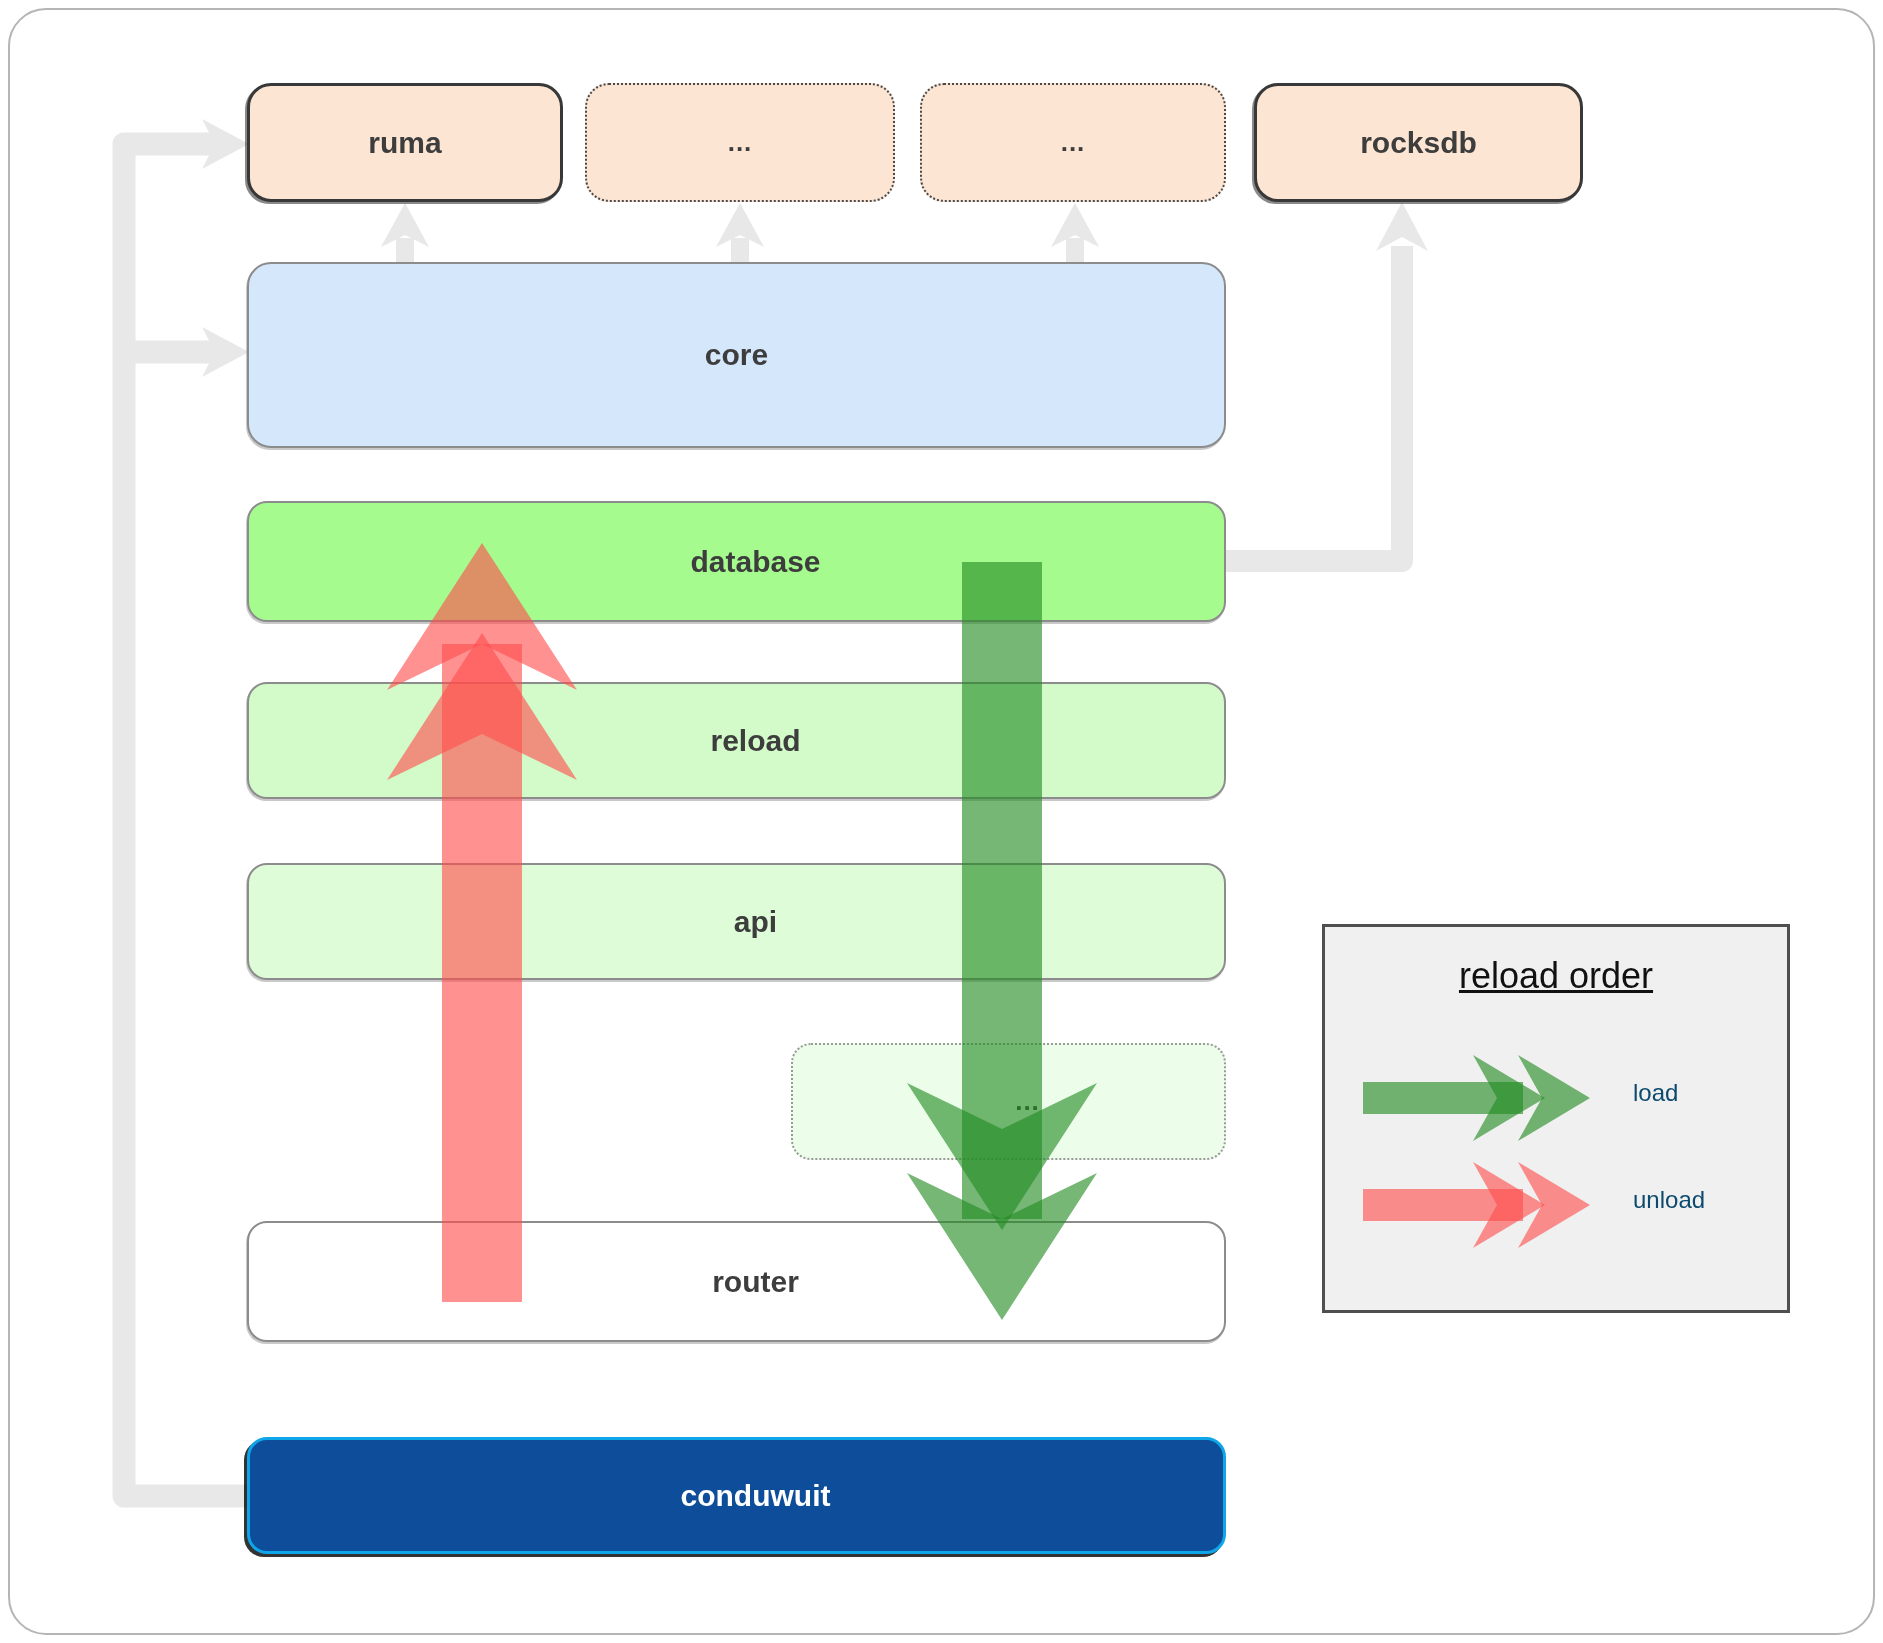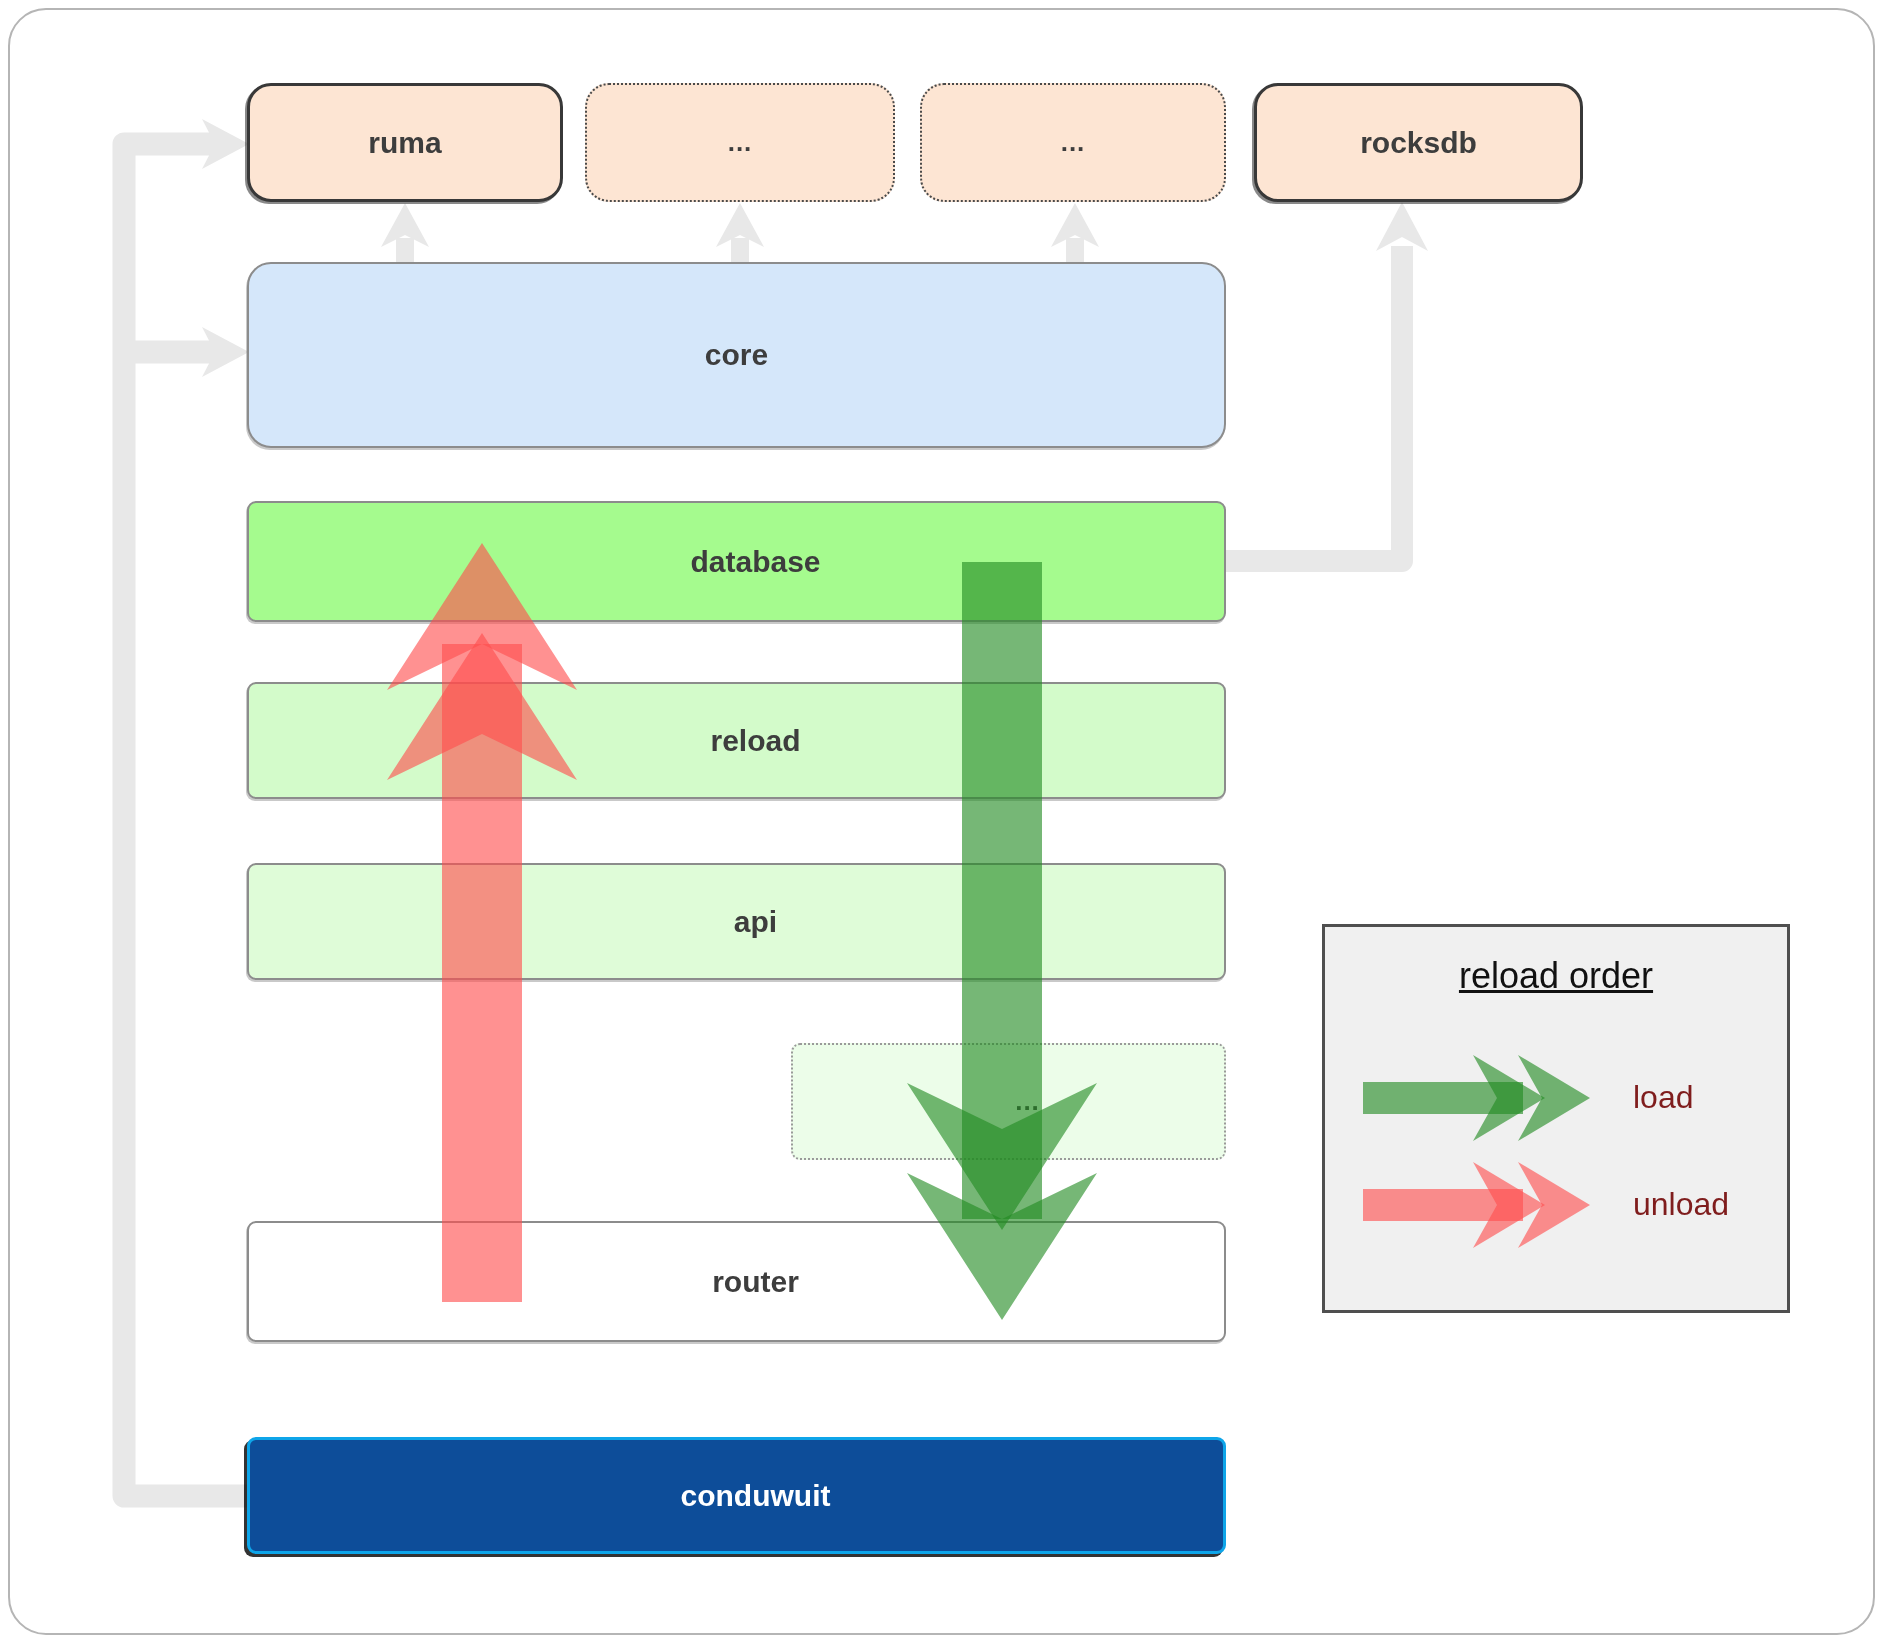--- a/index.html
+++ b/index.html
@@ -3,21 +3,21 @@
 <meta charset="utf-8">
 <style>
   html,body{margin:0;padding:0;background:#ffffff;}
   body{font-family:"Liberation Sans","DejaVu Sans",sans-serif;}
   #stage{position:relative;width:1883px;height:1643px;background:#ffffff;overflow:hidden;}
   .frame{position:absolute;left:8px;top:8px;width:1863px;height:1623px;
          border:2px solid #b5b5b5;border-radius:38px;background:#ffffff;}
   .box{position:absolute;display:flex;align-items:center;justify-content:center;
        box-sizing:border-box;font-size:30px;font-weight:600;color:#3d3d3d;z-index:2;}
   .r24{border-radius:24px;}
-  .r20{border-radius:9px;padding-left:38px;}
+  .r20{border-radius:20px;padding-left:38px;}
   .peach{background:#fde5d3;}
   .solid-dark{border:3px solid #383838;box-shadow:-2px 2px 0 rgba(40,40,40,0.55);}
   .dotted-dark{border:2px dotted #4a4a4a;}
   .gray-border{border:2px solid #8c8c8c;box-shadow:-1px 2px 0 rgba(120,120,120,0.4);}
   .dots-label{font-size:26px;font-weight:700;letter-spacing:1px;}
 
   .box-core{left:247px;top:262px;width:979px;height:186px;background:#d5e7fa;}
   .box-database{left:247px;top:501px;width:979px;height:121px;background:#a5fb8e;}
   .box-service{left:247px;top:682px;width:979px;height:117px;background:#d3fbca;}
   .box-api{left:247px;top:863px;width:979px;height:117px;background:#dffcd8;}
@@ -36,21 +36,21 @@
 
   svg.layer{position:absolute;left:0;top:0;width:1883px;height:1643px;
             pointer-events:none;}
   #connector-layer{z-index:1;}
   #arrow-layer{z-index:3;}
 
   .legend{position:absolute;left:1322px;top:924px;width:468px;height:389px;
           background:#f0f0f0;border:3px solid #4f4f4f;box-sizing:border-box;z-index:2;}
   .legend-title{position:absolute;left:0;top:28px;width:100%;text-align:center;
                 font-size:36px;font-weight:400;color:#111111;text-decoration:underline;}
-  .legend-label{position:absolute;font-size:32px;font-weight:400;color:#7f1d1d;}
+  .legend-label{position:absolute;font-size:24px;font-weight:400;color:#0c4a6e;}
   .legend-label.load{left:308px;top:152px;}
   .legend-label.unload{left:308px;top:259px;}
 </style>
 </head>
 <body>
 
 <div id="stage">
   <div class="frame"></div>
 
   <svg id="connector-layer" class="layer" viewBox="0 0 1883 1643">

